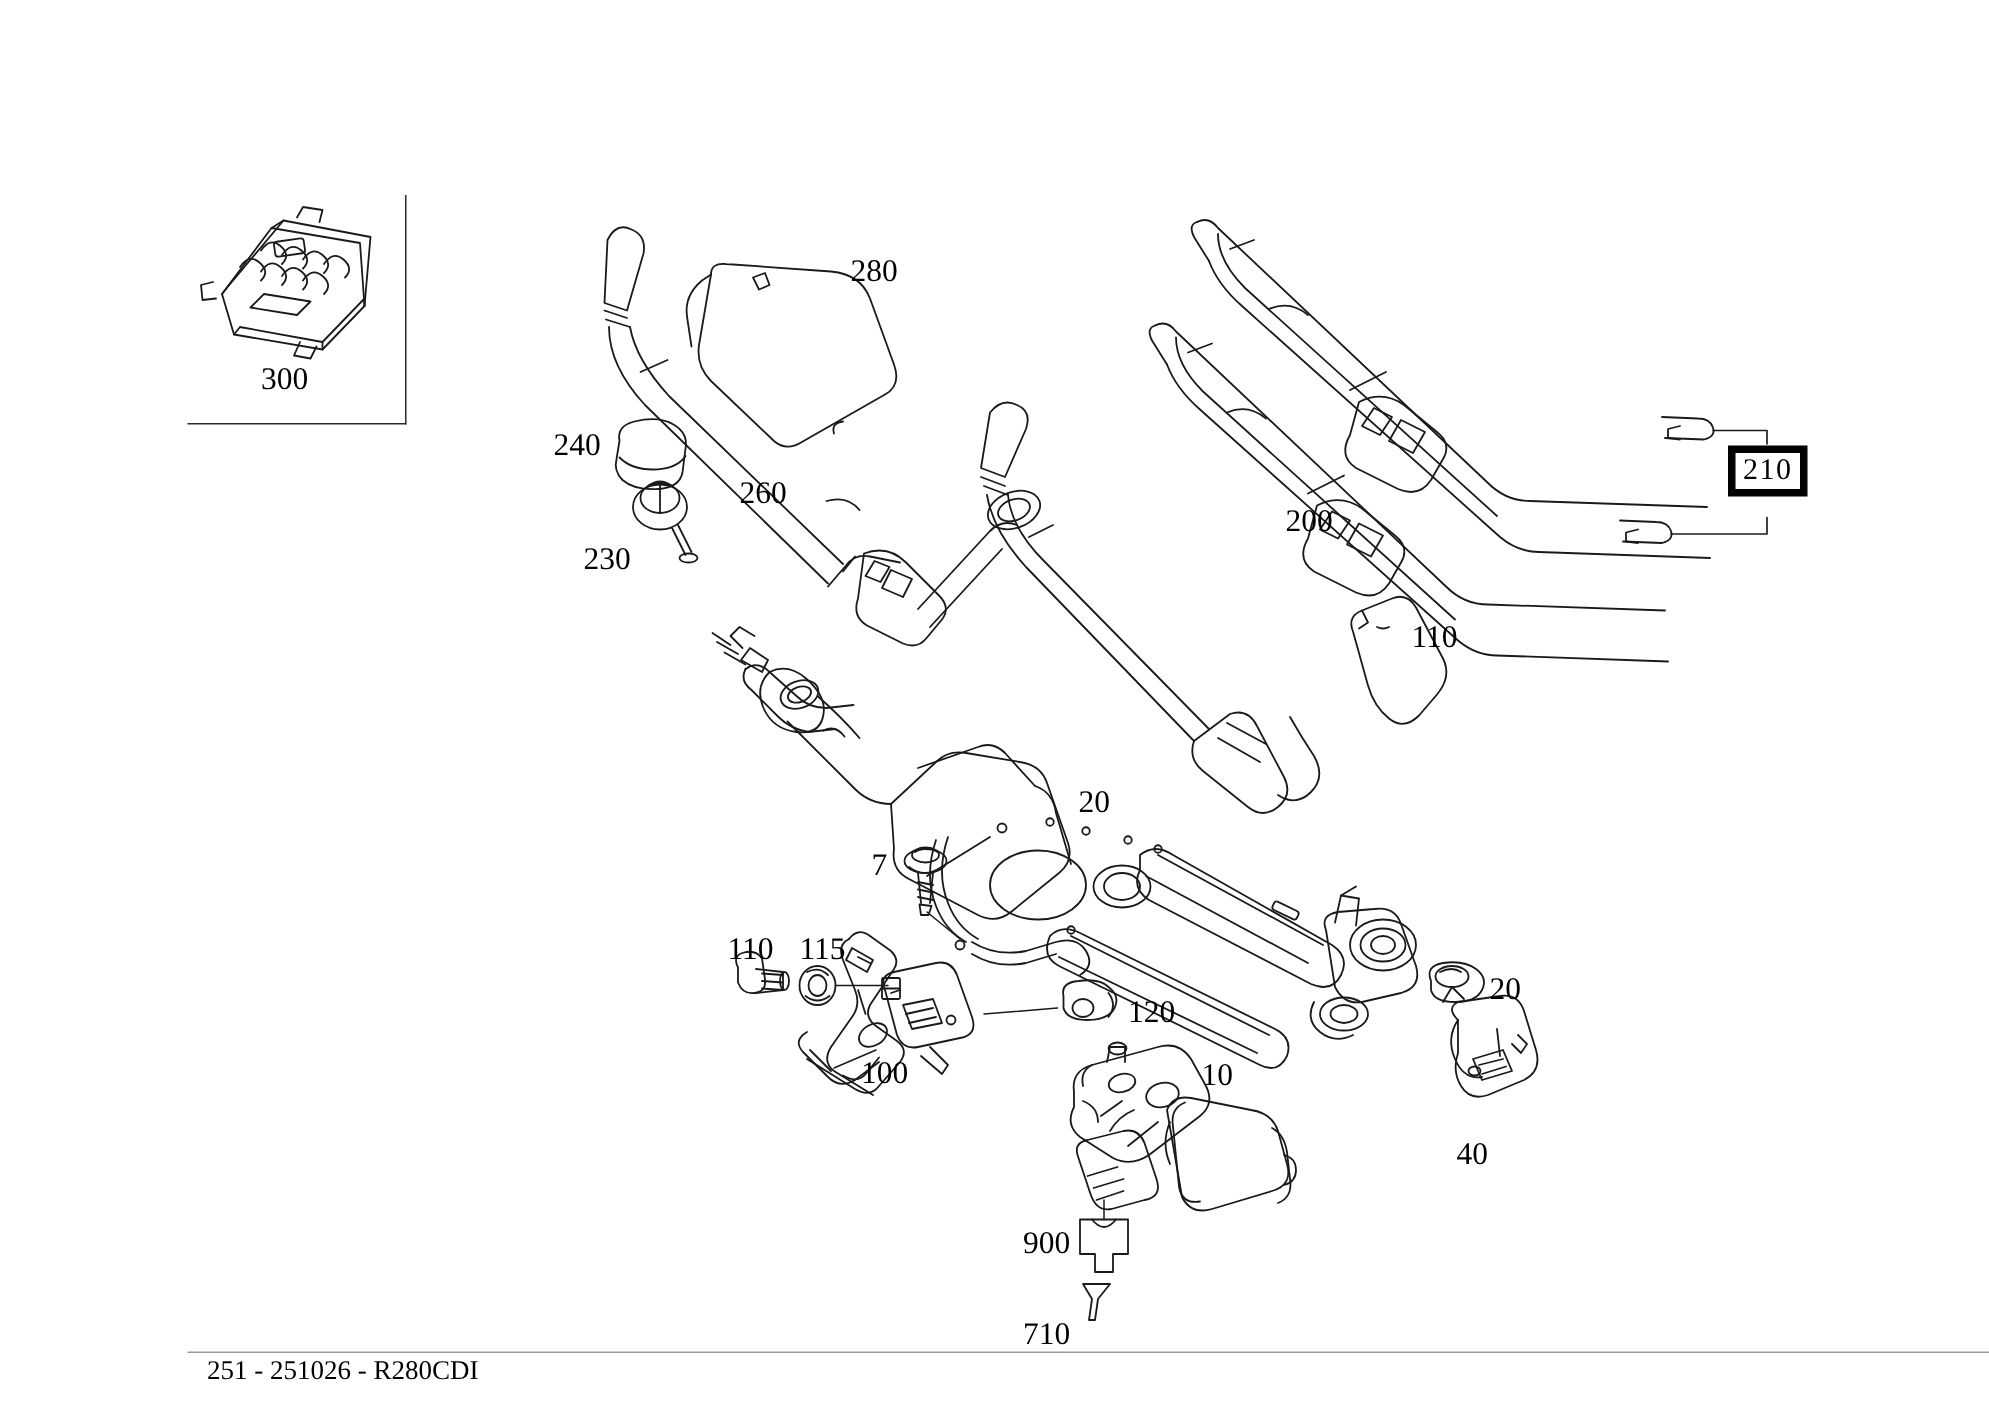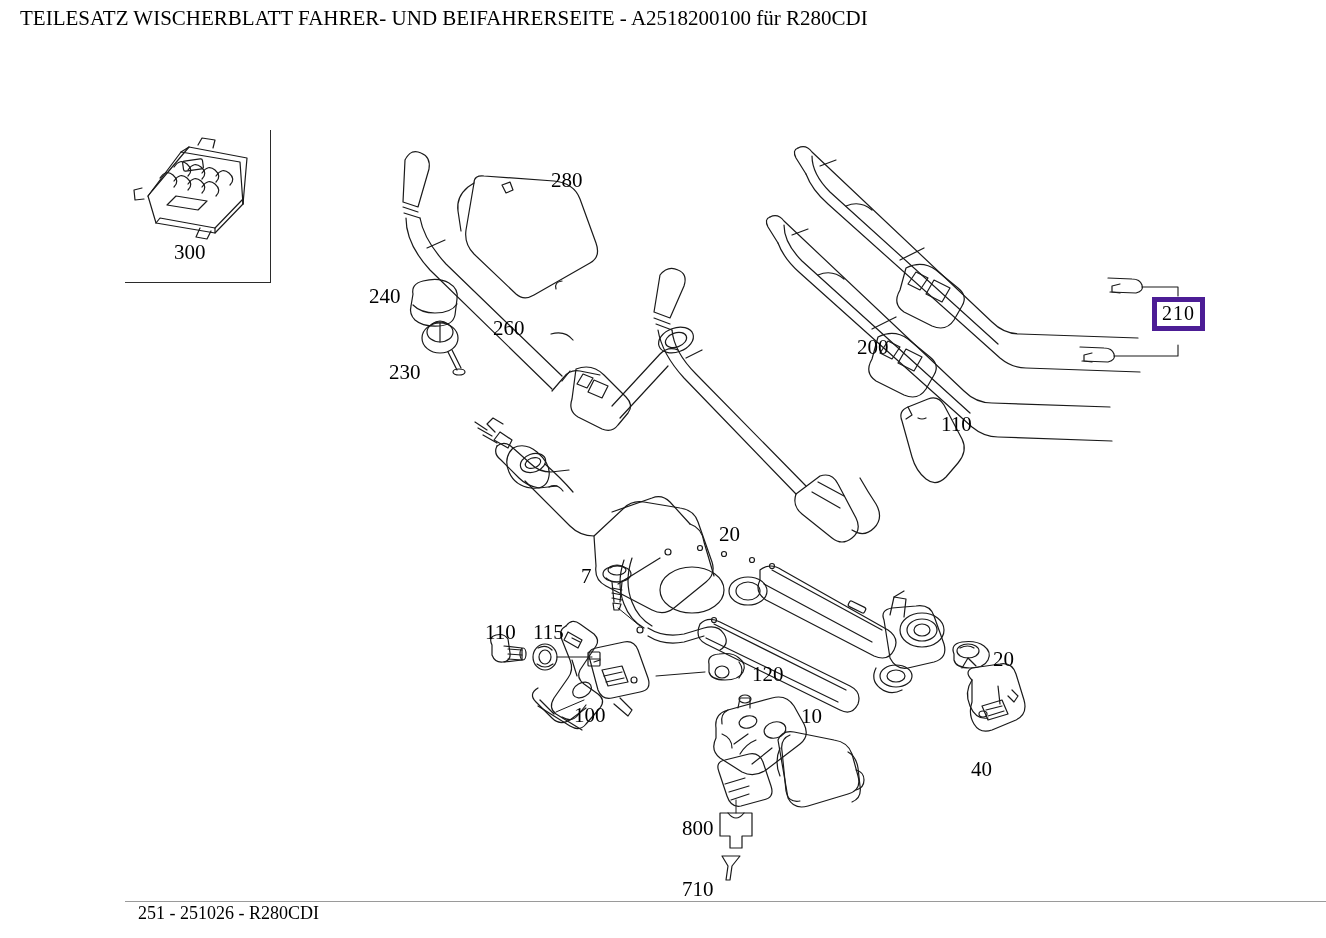--- a/index.html
+++ b/index.html
@@ -63,37 +63,36 @@
     position: absolute;
     font-family: "Liberation Serif", serif;
     font-size: 21px;
     line-height: 1;
     color: #000;
     white-space: nowrap;
   }
   .plabel.hl {
     color: #000;
     background: #ffffff;
-    border: 5px solid #4c1d95;
+    border: 5px solid #000000;
     padding: 1px 5px 3px 5px;
     font-size: 20px;
     letter-spacing: 1px;
   }
   .inset-box {
     position: absolute;
     border-right: 1.5px solid #2b2b2b;
     border-bottom: 1.5px solid #2b2b2b;
   }
 </style>
 </head>
 <body>
 
 <div id="page">
 
-  <div id="doc-title">TEILESATZ WISCHERBLATT FAHRER- UND BEIFAHRERSEITE - A2518200100 für R280CDI</div>
 
   <div class="inset-box" style="left:125px; top:130px; width:145px; height:152px;"></div>
 
   <svg id="drawing" viewBox="0 0 1326 938" xmlns="http://www.w3.org/2000/svg">
     <g fill="none" stroke="#1a1a1a" stroke-width="1.3" stroke-linejoin="round" stroke-linecap="round">
 
       <g stroke-width="1.2">
         <path d="M148 196 L181 152 L240 162 L243 204 L215 233 L156 223 Z"></path>
         <path d="M181 152 L189 147 L247 158 L243 204"></path>
         <path d="M148 196 L152 191 L189 147"></path>
@@ -375,35 +374,35 @@
         <path d="M982 706 L1002 700 L1008 714 L988 720 Z"></path>
         <path d="M986 710 l16 -4"></path>
         <path d="M988 716 l16 -5"></path>
         <ellipse cx="983" cy="714" rx="4" ry="3"></ellipse>
       </g>
 
     </g>
   </svg>
 
   <div class="plabel" style="left:174px; top:242px;">300</div>
-  <div class="plabel" style="left:551px; top:170px;">280</div>
+  <div class="plabel" style="left:567px; top:170px;">280</div>
   <div class="plabel" style="left:369px; top:286px;">240</div>
   <div class="plabel" style="left:389px; top:334px;margin-top:28px;">230</div>
   <div class="plabel" style="left:493px; top:318px;">260</div>
   <div class="plabel" style="left:817px; top:337px;margin-left:40px;">200</div>
   <div class="plabel hl" style="left:1152px; top:297px;">210</div>
   <div class="plabel" style="left:941px; top:414px;">110</div>
   <div class="plabel" style="left:719px; top:524px;">20</div>
   <div class="plabel" style="left:581px; top:566px;">7</div>
   <div class="plabel" style="left:485px; top:622px;">110</div>
   <div class="plabel" style="left:533px; top:622px;">115</div>
   <div class="plabel" style="left:574px; top:705px;">100</div>
   <div class="plabel" style="left:752px; top:664px;">120</div>
   <div class="plabel" style="left:801px; top:706px;">10</div>
   <div class="plabel" style="left:993px; top:649px;">20</div>
   <div class="plabel" style="left:971px; top:759px;">40</div>
-  <div class="plabel" style="left:682px; top:818px;">800</div>
+  <div class="plabel" style="left:682px; top:818px;">900</div>
   <div class="plabel" style="left:682px; top:852px;margin-top:27px;">710</div>
 
   <div id="footer-rule"></div>
   <div id="footer-text">251 - 251026 - R280CDI</div>
 
 </div>
 
 </body></html>

